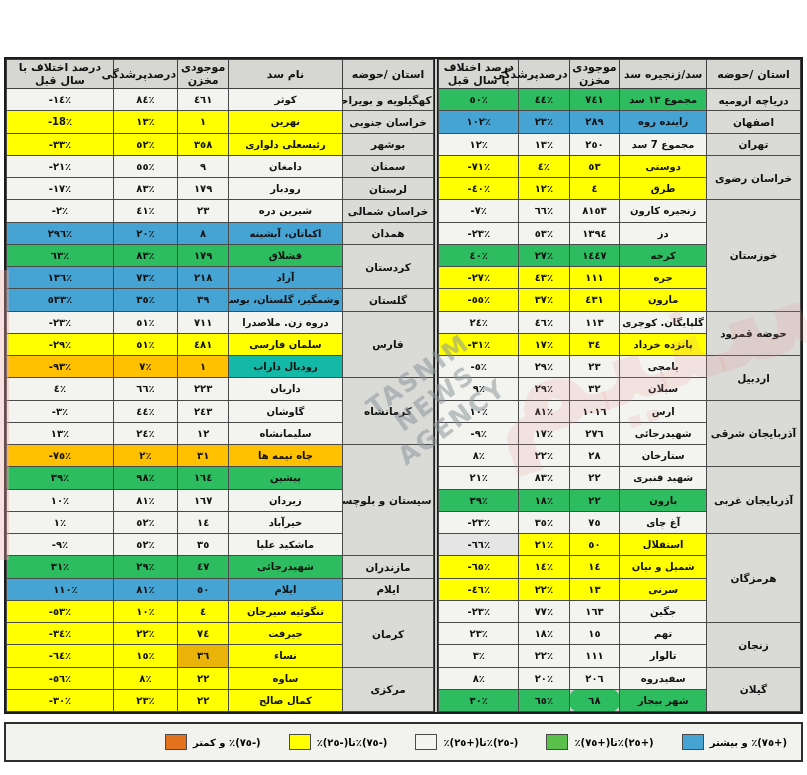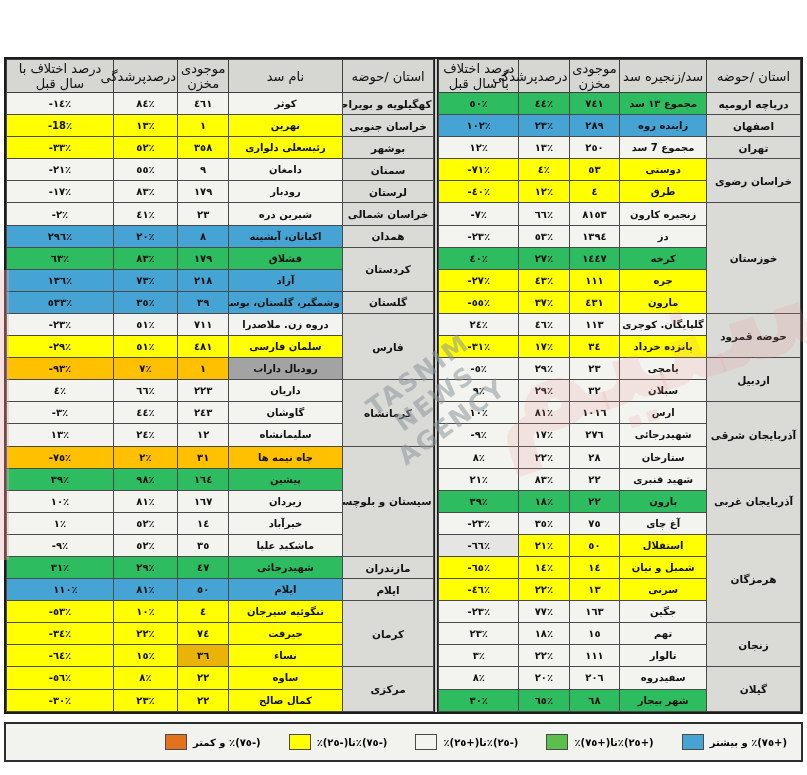--- a/index.html
+++ b/index.html
@@ -10,21 +10,21 @@
   .title { position:absolute; top:20px; left:0; right:0; text-align:center;
            font-size:15.5px; font-weight:bold; color:#0d0d0d; }
 
   .frame { position:absolute; top:57px; left:4px; right:4px; height:657px;
            border:2px solid #1c1c1c; display:flex; direction:rtl; background:#cfcfcc; }
   .half { height:100%; }
   .half-right { width:45.6%; }
   .half-left  { width:54.4%; border-left:0; border-right:4px double #1c1c1c; }
 
   table { width:100%; height:100%; border-collapse:collapse; table-layout:fixed; direction:rtl; }
-  th { background:#d6d6d3; border:1px solid #3f3f3f; font-size:13px; font-weight:normal;
+  th { background:#d6d6d3; border:1px solid #3f3f3f; font-size:11px; font-weight:bold;
        color:#111; height:26px; padding:1px; }
   td { border:1px solid #4a4a4a; font-size:10px; font-weight:bold; color:#111;
        text-align:center; height:21px; padding:0 2px; white-space:nowrap; overflow:hidden; }
   td.province { background:#dadad7; font-size:10.5px; }
   .num { direction:ltr; unicode-bidi:bidi-override; }
 
   .legend { position:absolute; left:4px; right:4px; top:722px; height:40px;
             border:2px solid #2e2e2e; background:#f2f2ee; display:flex; align-items:center;
             direction:rtl; padding:0 14px; }
   .legend-title { font-size:12.5px; font-weight:bold; margin-left:30px; letter-spacing:1px; }
@@ -237,21 +237,21 @@
             </tr>
             <tr>
               <td class="province" rowspan="2">گیلان</td>
               <td style="background: rgb(243, 243, 239);">سفیدروه</td>
               <td style="background: rgb(243, 243, 239);"><span class="num">٢٠٦</span></td>
               <td style="background: rgb(243, 243, 239);"><span class="num">٢٠٪</span></td>
               <td style="background: rgb(243, 243, 239);"><span class="num">٨٪</span></td>
             </tr>
             <tr>
               <td style="background: rgb(45, 189, 96);">شهر بیجار</td>
-              <td style="background: rgb(45, 189, 96);"><span class="num">٦٨</span></td>
+              <td style="background: rgb(45, 189, 96); border-radius: 10px;"><span class="num">٦٨</span></td>
               <td style="background: rgb(45, 189, 96);"><span class="num">٦٥٪</span></td>
               <td style="background: rgb(45, 189, 96);"><span class="num">٣٠٪</span></td>
             </tr>
           </tbody>
         </table>
     </div>
     <div class="half half-left">
       <table id="left-table">
           <colgroup>
             <col style="width: 21.5%;">
@@ -346,21 +346,21 @@
               <td style="background: rgb(243, 243, 239);"><span class="num">٥١٪</span></td>
               <td style="background: rgb(243, 243, 239);"><span class="num">-٢٣٪</span></td>
             </tr>
             <tr>
               <td style="background: rgb(255, 255, 0);">سلمان فارسی</td>
               <td style="background: rgb(255, 255, 0);"><span class="num">٤٨١</span></td>
               <td style="background: rgb(255, 255, 0);"><span class="num">٥١٪</span></td>
               <td style="background: rgb(255, 255, 0);"><span class="num">-٢٩٪</span></td>
             </tr>
             <tr>
-              <td style="background: #a3a3a3;">رودبال داراب</td>
+              <td style="background: #14b8a6;">رودبال داراب</td>
               <td style="background: rgb(255, 192, 0);"><span class="num">١</span></td>
               <td style="background: rgb(255, 192, 0);"><span class="num">٧٪</span></td>
               <td style="background: rgb(255, 192, 0);"><span class="num">-٩٣٪</span></td>
             </tr>
             <tr>
               <td class="province" rowspan="3">کرمانشاه</td>
               <td style="background: rgb(243, 243, 239);">داریان</td>
               <td style="background: rgb(243, 243, 239);"><span class="num">٢٢٣</span></td>
               <td style="background: rgb(243, 243, 239);"><span class="num">٦٦٪</span></td>
               <td style="background: rgb(243, 243, 239);"><span class="num">٤٪</span></td>

